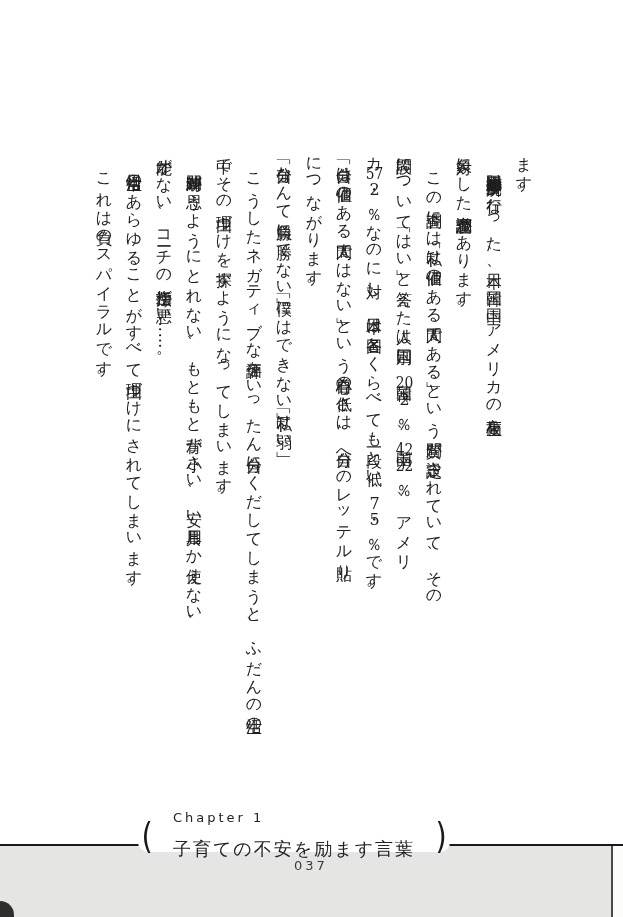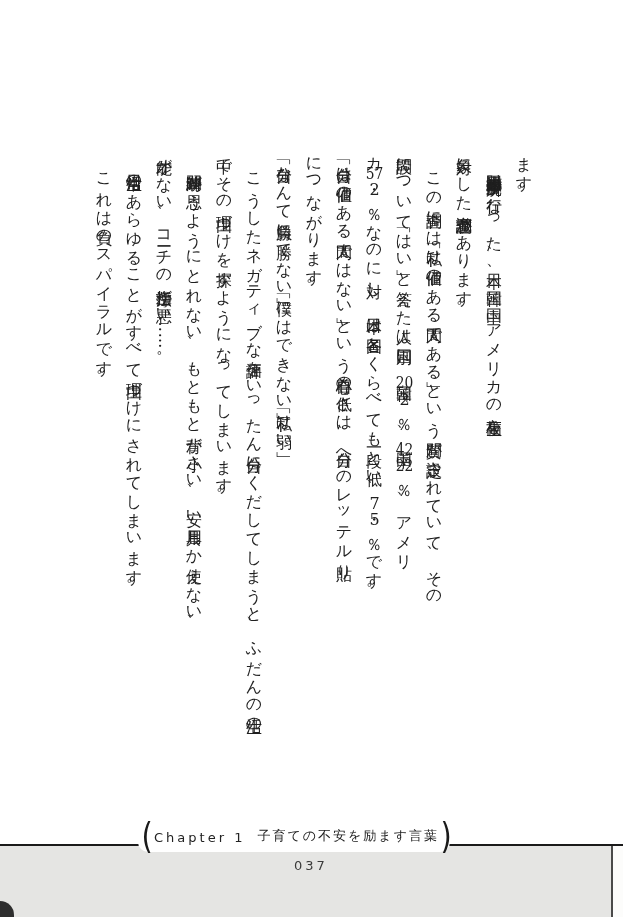--- a/index.html
+++ b/index.html
@@ -65,31 +65,32 @@
   }
   .tab-paren {
     font-size: 36px;
     line-height: 33px;
     font-weight: 400;
     color: #1a1a1a;
     transform: scaleX(0.8);
   }
   .tab-text {
     display: flex;
-    align-items: flex-end;
+    align-items: flex-start;
     gap: 12px;
     white-space: nowrap;
+    flex-direction: column;
   }
   .tab-chapter {
     font-size: 13px;
     letter-spacing: 3px;
     color: #222222;
   }
   .tab-title {
-    font-size: 13px;
+    font-size: 18px;
     letter-spacing: 2px;
     color: #222222;
   }
   .page-number {
     position: absolute;
     left: 0; top: 858px;
     width: 590px;
     text-align: center;
     font-family: "DejaVu Sans", sans-serif;
     font-size: 13px;

